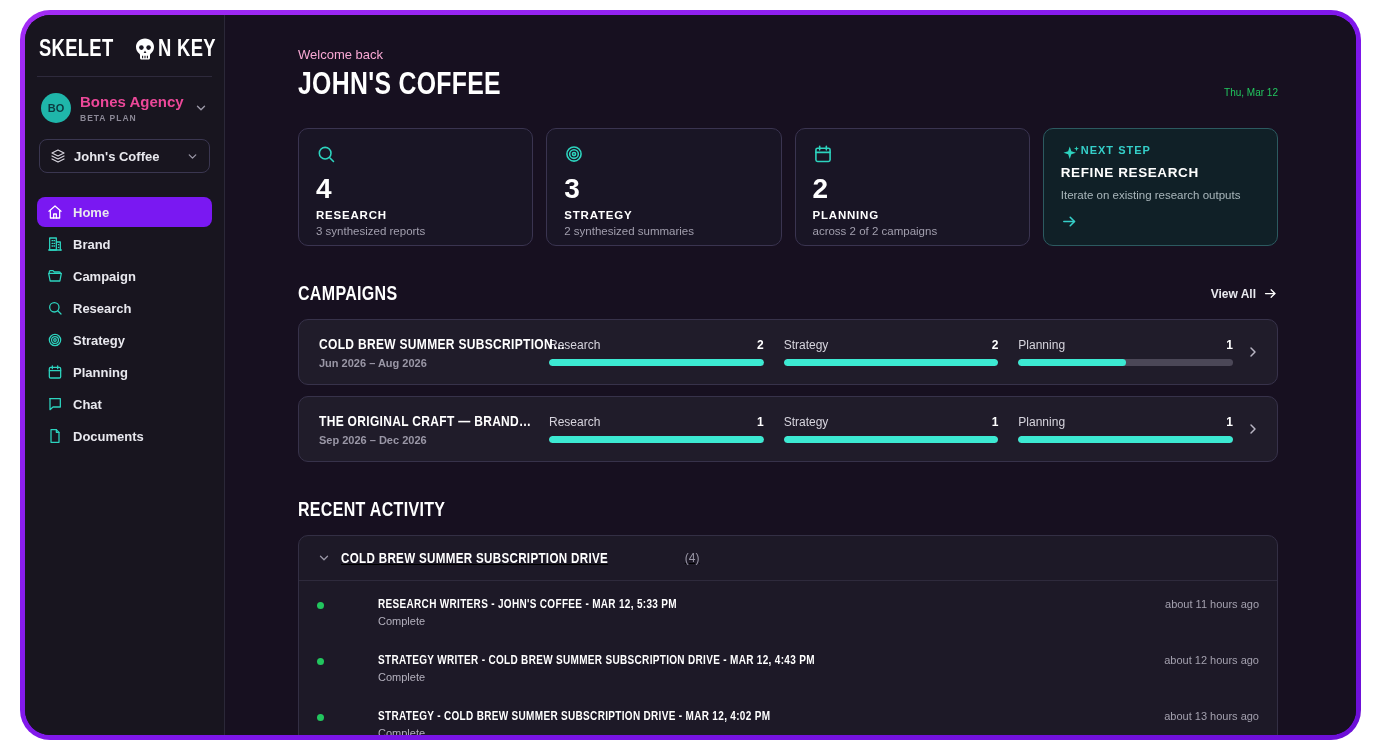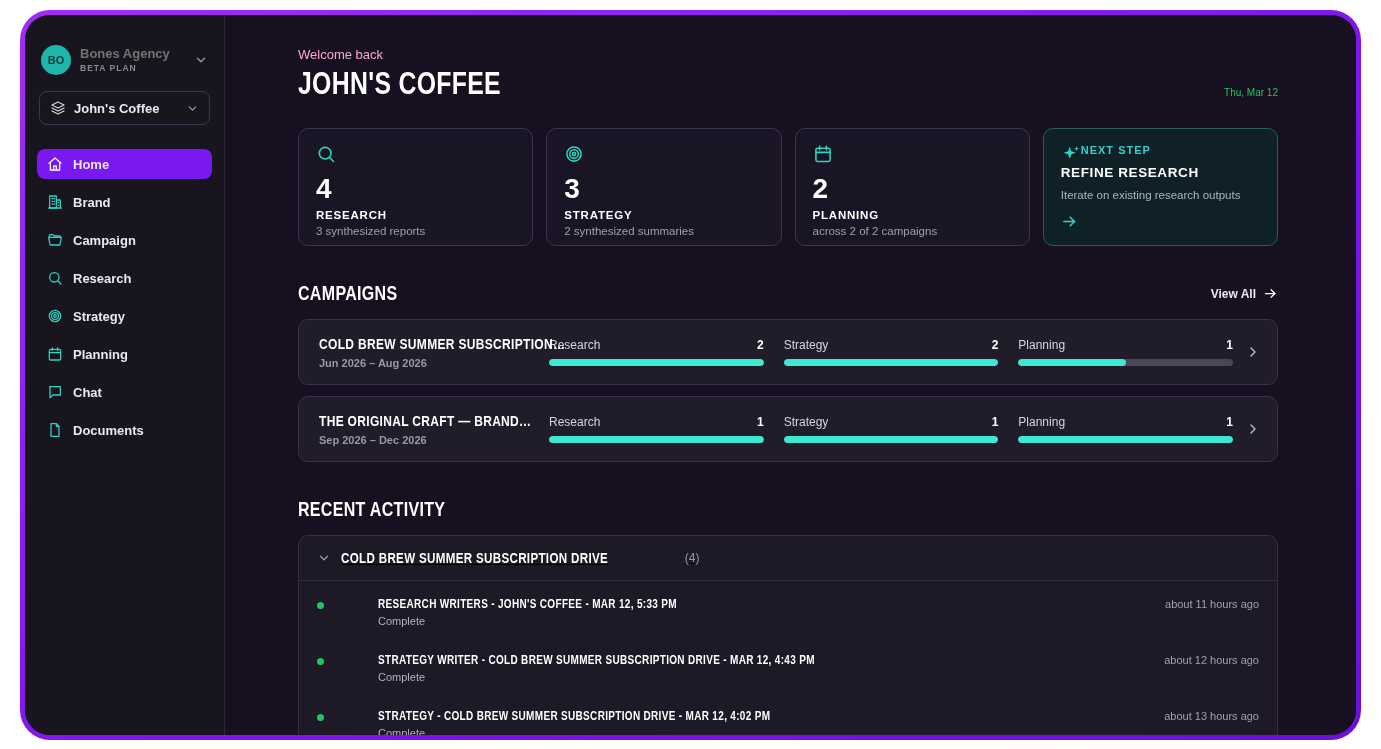--- a/index.html
+++ b/index.html
@@ -16,28 +16,28 @@
 
   
   .sidebar { width:200px; flex:0 0 200px; background:#18151f; border-right:1px solid #2b2838;
              padding:14px 12px; display:flex; flex-direction:column; }
   .logo { color:#fff; font-size:23px; font-weight:800; display:flex; align-items:center;
           padding:6px 2px 14px 2px; border-bottom:1px solid #2e2a3c; }
   .logo .skull { width:24px; height:24px; margin:0 1px; display:inline-flex; }
   .org-row { display:flex; align-items:center; gap:9px; padding:16px 4px 14px 4px; cursor:pointer; }
   .avatar { width:30px; height:30px; border-radius:50%; background:#1fb6aa; color:#0b3a40;
             font-size:11px; font-weight:800; display:flex; align-items:center; justify-content:center; flex:0 0 30px;}
-  .org-name { color:#737373; font-size:13px; font-weight:700; line-height:1.15; }
+  .org-name { color:#ec4899; font-size:15px; font-weight:700; line-height:1.15; }
   .org-plan { color:#8b8896; font-size:8.5px; font-weight:700; letter-spacing:1px; margin-top:2px; }
   .org-text { flex:1; }
   .chev { color:#9a97a6; display:inline-flex; }
   .ws-select { display:flex; align-items:center; gap:8px; border:1px solid #3a3650; border-radius:8px;
                padding:8px 10px; color:#e8e8ee; font-size:13px; font-weight:600; cursor:pointer; margin:2px 2px 10px 2px;}
   .ws-select .ws-label { flex:1; }
-  .nav { margin-top:14px; display:flex; flex-direction:column; gap:8px;justify-content:center; }
+  .nav { margin-top:14px; display:flex; flex-direction:column; gap:2px;justify-content:center; }
   .nav-item { display:flex; align-items:center; gap:10px; padding:7px 10px; border-radius:8px;
               color:#e8e8ee; font-size:13px; font-weight:700; cursor:pointer; }
   .nav-item svg { color:#2dd4bf; }
   .nav-item.active { background:#7a18f2; }
   .nav-item.active svg { color:#fff; }
 
   
   .main { flex:1; padding:32px 78px 0 73px; background:#171020; overflow:hidden; }
   .welcome { color:#f9a8d4; font-size:13px; }
   .title-row { display:flex; align-items:flex-end; justify-content:space-between; margin-top:4px; }
@@ -95,20 +95,33 @@
 
   svg { display:block; }
 </style>
 </head>
 <body>
 
 <div class="frame">
   <div class="window">
 
     <aside class="sidebar">
+      <div class="logo">
+        <span class="cond">SKELET</span>
+        <span class="skull">
+          <svg viewBox="0 0 24 24" width="24" height="24">
+              <path fill="#fff" d="M12 1.5C6.8 1.5 3 5.2 3 10c0 2.9 1.3 5 3.2 6.4.5.4.8.9.8 1.5V21c0 .8.7 1.5 1.5 1.5h7c.8 0 1.5-.7 1.5-1.5v-3.1c0-.6.3-1.1.8-1.5C19.7 15 21 12.9 21 10c0-4.8-3.8-8.5-9-8.5z"></path>
+              <circle cx="8.4" cy="10.6" r="2.3" fill="#18151f"></circle>
+              <circle cx="15.6" cy="10.6" r="2.3" fill="#18151f"></circle>
+              <path d="M12 13.4l1.4 2.5h-2.8L12 13.4z" fill="#18151f"></path>
+              <path d="M9.6 18.7v2.6M12 18.7v2.6M14.4 18.7v2.6" stroke="#18151f" stroke-width="1.1"></path>
+            </svg>
+        </span>
+        <span class="cond">N KEY</span>
+      </div>
 
       <div class="org-row">
         <div class="avatar">BO</div>
         <div class="org-text">
           <div class="org-name">Bones Agency</div>
           <div class="org-plan">BETA PLAN</div>
         </div>
         <span class="chev">
           <svg viewBox="0 0 24 24" width="14" height="14" fill="none" stroke="currentColor" stroke-width="2.4" stroke-linecap="round" stroke-linejoin="round">
               <path d="M6 9l6 6 6-6"></path>

